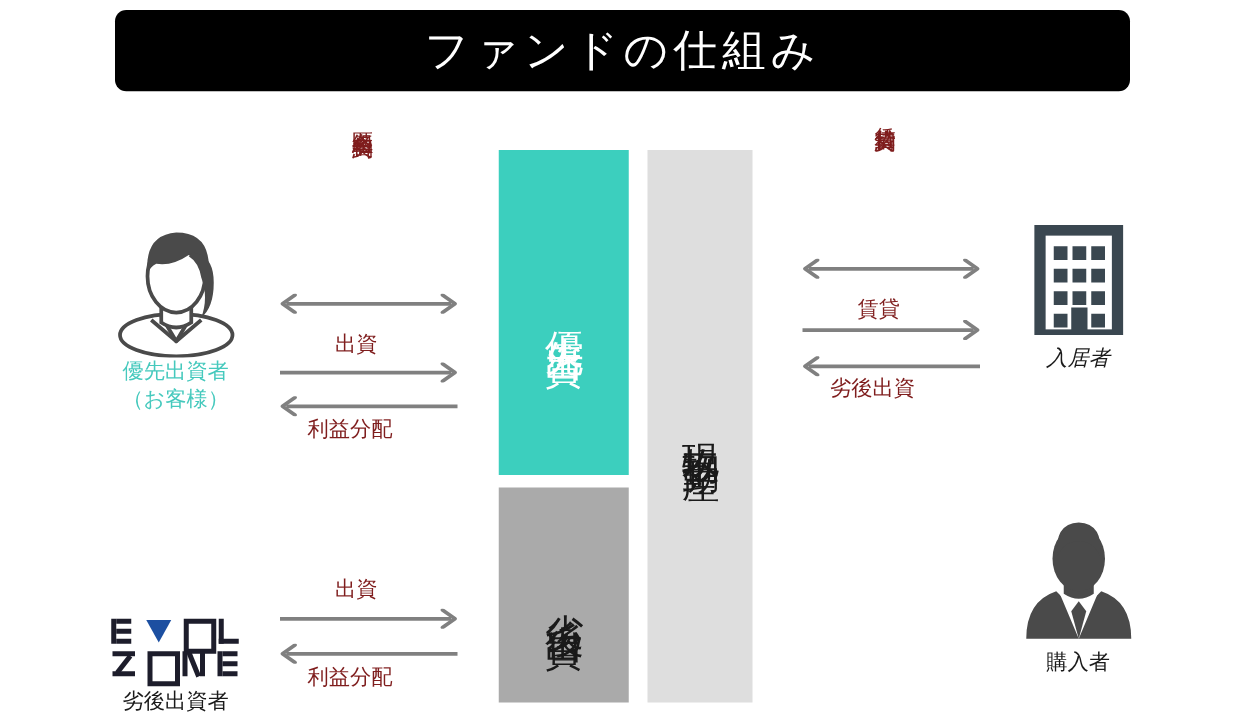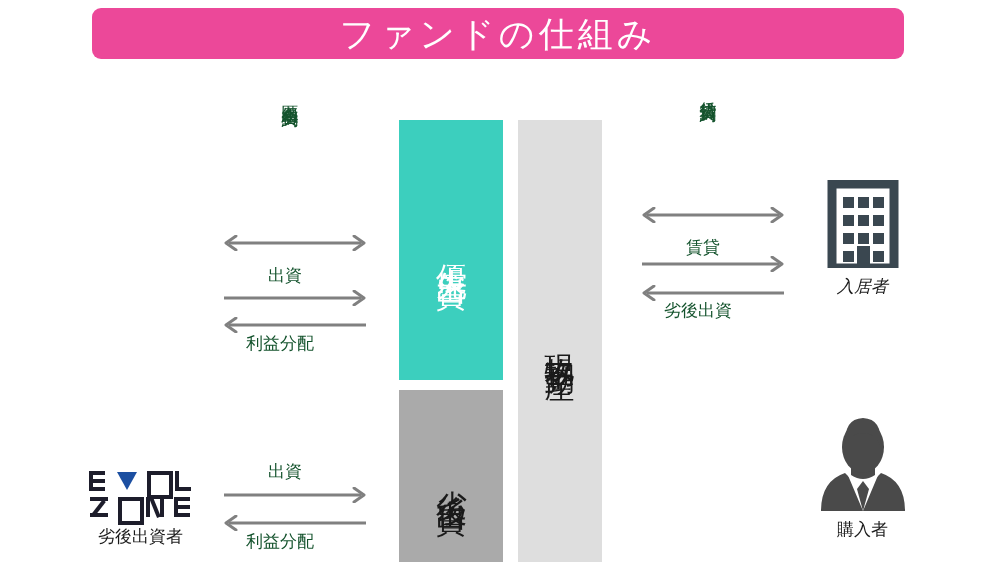--- a/index.html
+++ b/index.html
@@ -6,22 +6,22 @@
   html, body {
     width: 1004px; height: 576px;
     background: #ffffff;
     font-family: "Liberation Sans", "DejaVu Sans", sans-serif;
     overflow: hidden;
   }
   #canvas { position: relative; width: 1004px; height: 576px; background: #fff; }
 
   
   .title-banner {
-    position: absolute; left: 92px; top: 8px; width: 812px; height: 51px;
-    background: #ec4899; border-radius: 9px;
+    position: absolute; left: 92px; top: 8px; width: 812px; height: 65px;
+    background: #000000; border-radius: 9px;
     display: flex; align-items: center; justify-content: center; text-align: center;
   }
   .title-text {
     color: #ffffff; font-size: 35px; letter-spacing: 4px; font-weight: 400;
     line-height: 1;
   }
 
   
   .col { position: absolute; display: flex; align-items: center; justify-content: center; }
   .col-label {
@@ -34,21 +34,21 @@
   #col-junior .col-label { color: #1a1a1a; }
   #col-property { left: 518px; top: 120px; width: 84px; height: 442px; background: #dedede; }
   #col-property .col-label { color: #1a1a1a; font-size: 30px; letter-spacing: 4px; }
 
   
   .actor { position: absolute; display: flex; flex-direction: column; align-items: center; }
   .actor-label { font-size: 17px; color: #1a1a1a; white-space: nowrap; line-height: 1.35; }
   .actor-label.teal { color: #45c9bd; }
 
   #actor-senior-investor { left: 58px; top: 178px; width: 165px; }
-  #actor-junior-investor { left: 58px; top: 470px; width: 165px; }
+  #actor-junior-investor { left: 58px; top: 494px; width: 165px; }
   #actor-tenant         { left: 795px; top: 180px; width: 135px; font-style: italic; }
   #actor-buyer          { left: 795px; top: 415px; width: 135px; }
 
   
   .logo-wrap { display:flex; flex-direction:column; align-items:center; gap:5px; margin-bottom:9px;}
   .logo-row { display: flex; align-items: center; gap: 10px; height: 21px;}
   .logo-glyph { position: relative; width: 18px; height: 20px; }
   
   .g-E::before, .g-E::after { content:""; position:absolute; background:#1d1d2b; }
   .g-E::before { left:0; top:0; width:4px; height:20px; }
@@ -73,39 +73,58 @@
                  background:#1d1d2b; transform: rotate(38deg); }
   
   .g-N::before { content:""; position:absolute; left:0; top:0; width:4px; height:20px;
                  background:#1d1d2b; box-shadow: 14px 0 0 0 #1d1d2b; }
   .g-N::after  { content:""; position:absolute; left:7px; top:0px; width:4px; height:21px;
                  background:#1d1d2b; transform: rotate(-22deg); }
 
   
   .arrow-group { position: absolute; }
   .arrow-label {
-    position: absolute; font-size: 17px; color: #14532d; white-space: nowrap;
+    position: absolute; font-size: 17px; color: #7f1d1d; white-space: nowrap;
     line-height: 1.15;
   }
   .arrow-label.vertical {
     writing-mode: vertical-rl; text-orientation: upright; letter-spacing: 1px;
   }
   .arrow-svg { position: absolute; left: 0; }
 
   .icon-svg { display:block; }
 </style>
 </head>
 <body>
 
 <div id="canvas">
 
   <div class="title-banner">
     <span class="title-text">ファンドの仕組み</span>
   </div>
 
+  <div class="actor" id="actor-senior-investor">
+    <span>
+      <svg class="icon-svg" width="100" height="108" viewBox="0 0 100 108">
+
+        <ellipse cx="50" cy="90" rx="45" ry="17" fill="#ffffff" stroke="#4a4a4a" stroke-width="3"></ellipse>
+        <path d="M30 78 L50 95 L70 78" fill="#ffffff" stroke="#4a4a4a" stroke-width="3" stroke-linejoin="round"></path>
+        <path d="M38 75 L50 95 L62 75" fill="none" stroke="#4a4a4a" stroke-width="3" stroke-linejoin="round"></path>
+
+        <path d="M38 62 L38 80 Q50 88 62 80 L62 62 Z" fill="#ffffff" stroke="#4a4a4a" stroke-width="3"></path>
+
+        <ellipse cx="50" cy="43" rx="23" ry="29" fill="#ffffff" stroke="#4a4a4a" stroke-width="3"></ellipse>
+
+        <path d="M27 42 Q24 10 50 8 Q78 8 76 40 Q72 30 60 26 Q47 35 34 33 Q29 35 27 42 Z" fill="#4a4a4a"></path>
+        <path d="M63 24 Q80 26 80 48 Q80 68 70 76 Q76 60 70 44 Q68 32 60 27 Z" fill="#4a4a4a"></path>
+      </svg>
+    </span>
+    <span class="actor-label teal">優先出資者</span>
+    <span class="actor-label teal">（お客様）</span>
+  </div>
 
   <div class="actor" id="actor-junior-investor">
     <div class="logo-wrap">
       <div class="logo-row">
         <span class="logo-glyph g-E"></span>
         <span class="logo-glyph g-V"></span>
         <span class="logo-glyph g-O"></span>
         <span class="logo-glyph g-L"></span>
       </div>
       <div class="logo-row">

